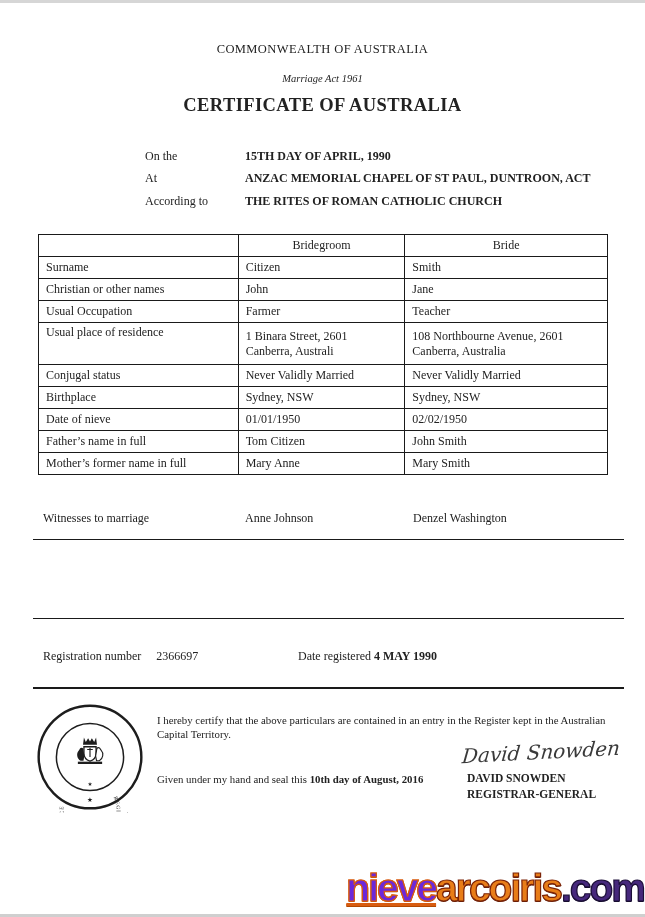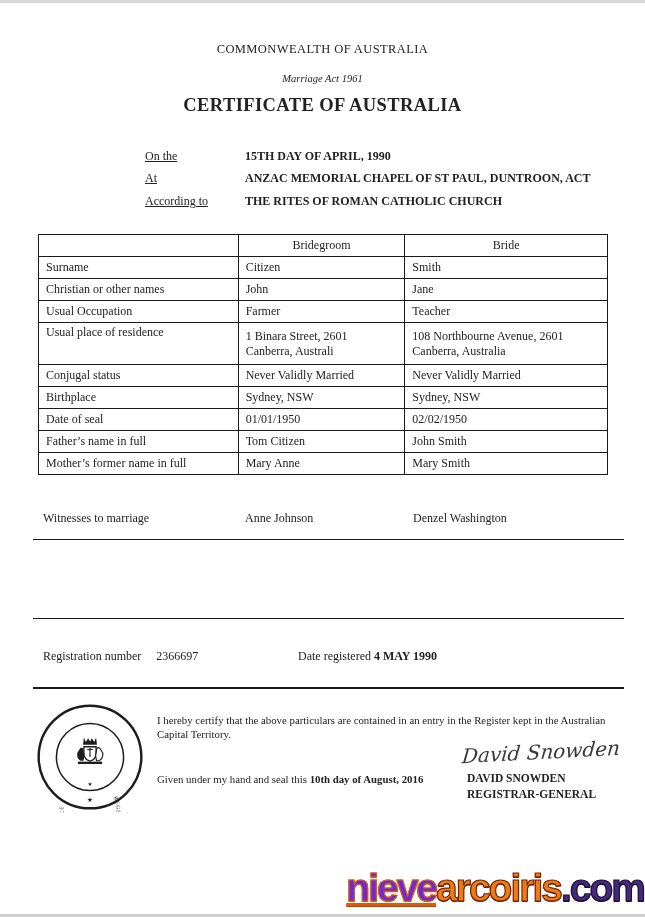--- a/index.html
+++ b/index.html
@@ -18,21 +18,21 @@
 
   
   .header { position:absolute; top:42px; left:0; width:645px; text-align:center; }
   .commonwealth { font-size:12.5px; letter-spacing:.4px; }
   .act-line { font-size:10.5px; font-style:italic; margin-top:16px; }
   .cert-title { font-size:18.5px; font-weight:bold; letter-spacing:.4px; margin-top:11px; }
 
   
   .ceremony { position:absolute; top:145px; left:145px; font-size:12px; }
   .cer-row { display:flex; height:22.5px; align-items:center; }
-  .cer-label { width:100px;text-decoration:underline; }
+  .cer-label { width:100px; }
   .cer-value { font-weight:bold; }
 
   
   table.parties {
     position:absolute; top:234px; left:38px;
     width:570px; border-collapse:collapse;
     font-size:12px;
   }
   table.parties th, table.parties td {
     border:1.5px solid #1a1a1a;
@@ -160,21 +160,21 @@
       <td>Conjugal status</td>
       <td>Never Validly Married</td>
       <td>Never Validly Married</td>
     </tr>
     <tr>
       <td>Birthplace</td>
       <td>Sydney, NSW</td>
       <td>Sydney, NSW</td>
     </tr>
     <tr>
-      <td>Date of seal</td>
+      <td>Date of nieve</td>
       <td>01/01/1950</td>
       <td>02/02/1950</td>
     </tr>
     <tr>
       <td>Father’s name in full</td>
       <td>Tom Citizen</td>
       <td>John Smith</td>
     </tr>
     <tr>
       <td>Mother’s former name in full</td>

